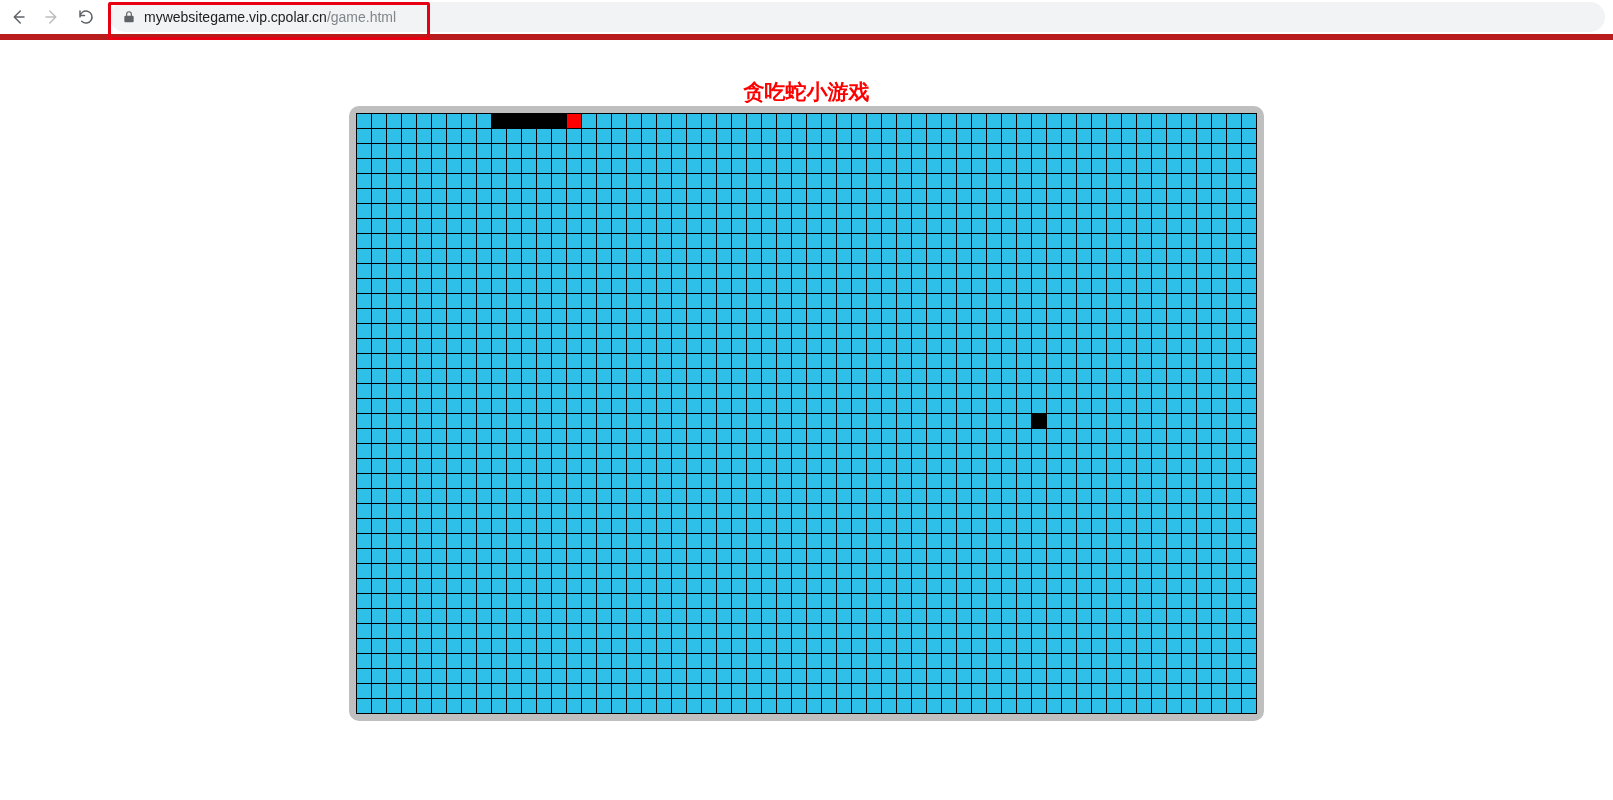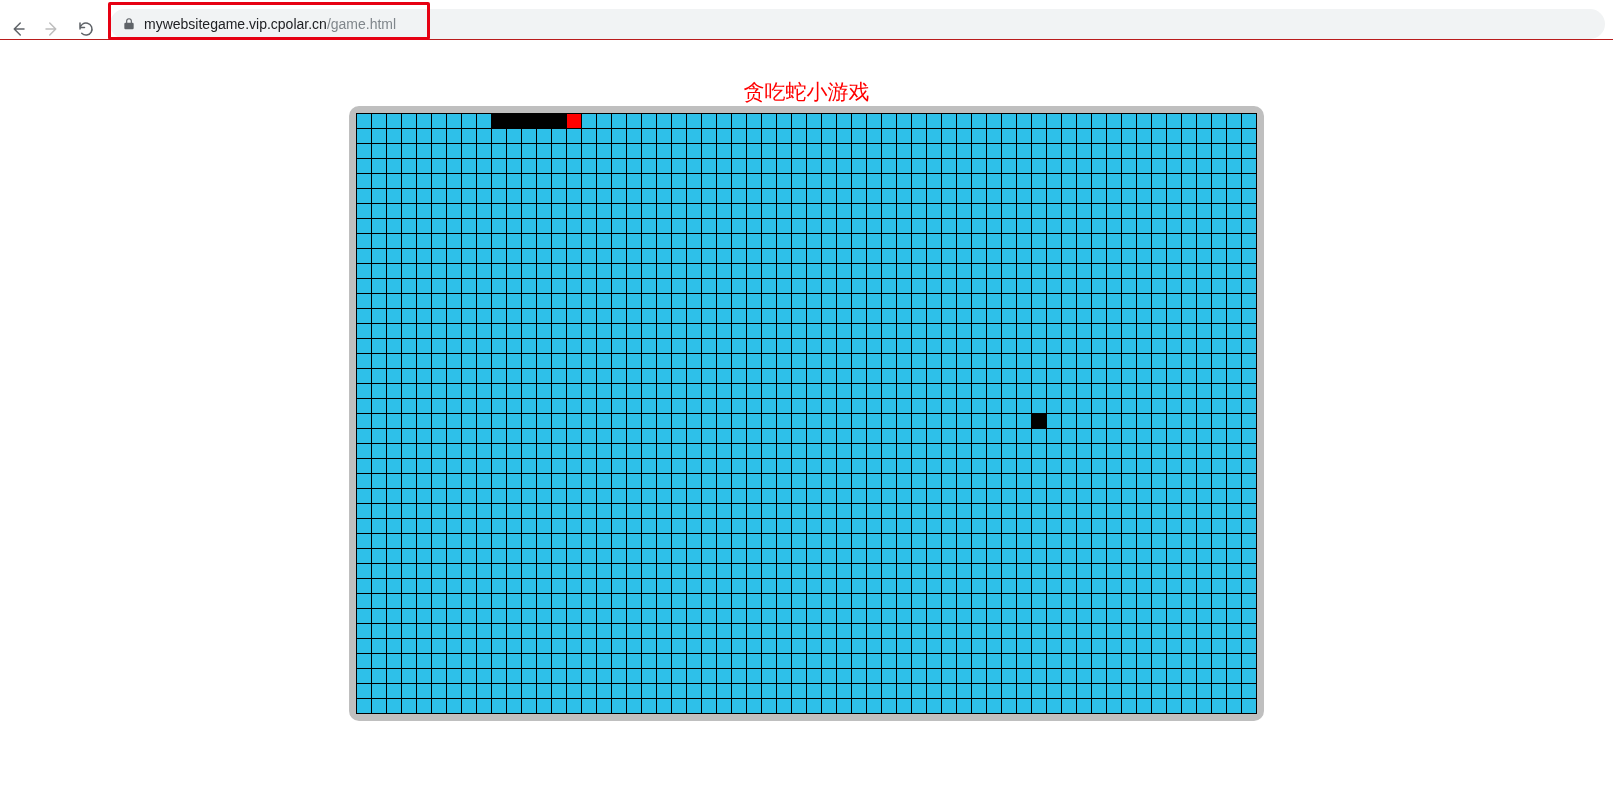--- a/index.html
+++ b/index.html
@@ -2,24 +2,24 @@
 <html><head>
   <meta charset="utf-8">
   <style>
     * { margin: 0; padding: 0; box-sizing: border-box; }
     html, body { height: 100%; font-family: Arial, "Microsoft YaHei", sans-serif; background: #fff; overflow: hidden; }
 
     
     .chrome-bar {
       height: 40px;
       display: flex;
-      align-items: flex-end;
+      align-items: center;
       padding: 0 8px;
       gap: 14px;
-      border-bottom: 1px solid #b91c1c;
+      border-bottom: 6px solid #b91c1c;
       background: #fff;
     }
     .nav-btn {
       width: 20px; height: 20px;
       display: flex; align-items: center; justify-content: center;
       color: #5f6368;
       cursor: pointer;
     }
     .nav-btn.disabled { color: #bdbdbd; cursor: default; }
     .nav-btn svg { width: 18px; height: 18px; }
@@ -53,21 +53,21 @@
     
     .page {
       display: flex;
       flex-direction: column;
       align-items: center;
       padding-top: 38px;
     }
     .game-title {
       color: #ff0000;
       font-size: 21px;
-      font-weight: 400;
+      font-weight: 700;
     }
 
     .board-wrap {
       border: 7px solid #bfbfbf;
       border-radius: 10px;
       padding: 0;
       background: #bfbfbf;
     }
     .board {
       display: grid;

